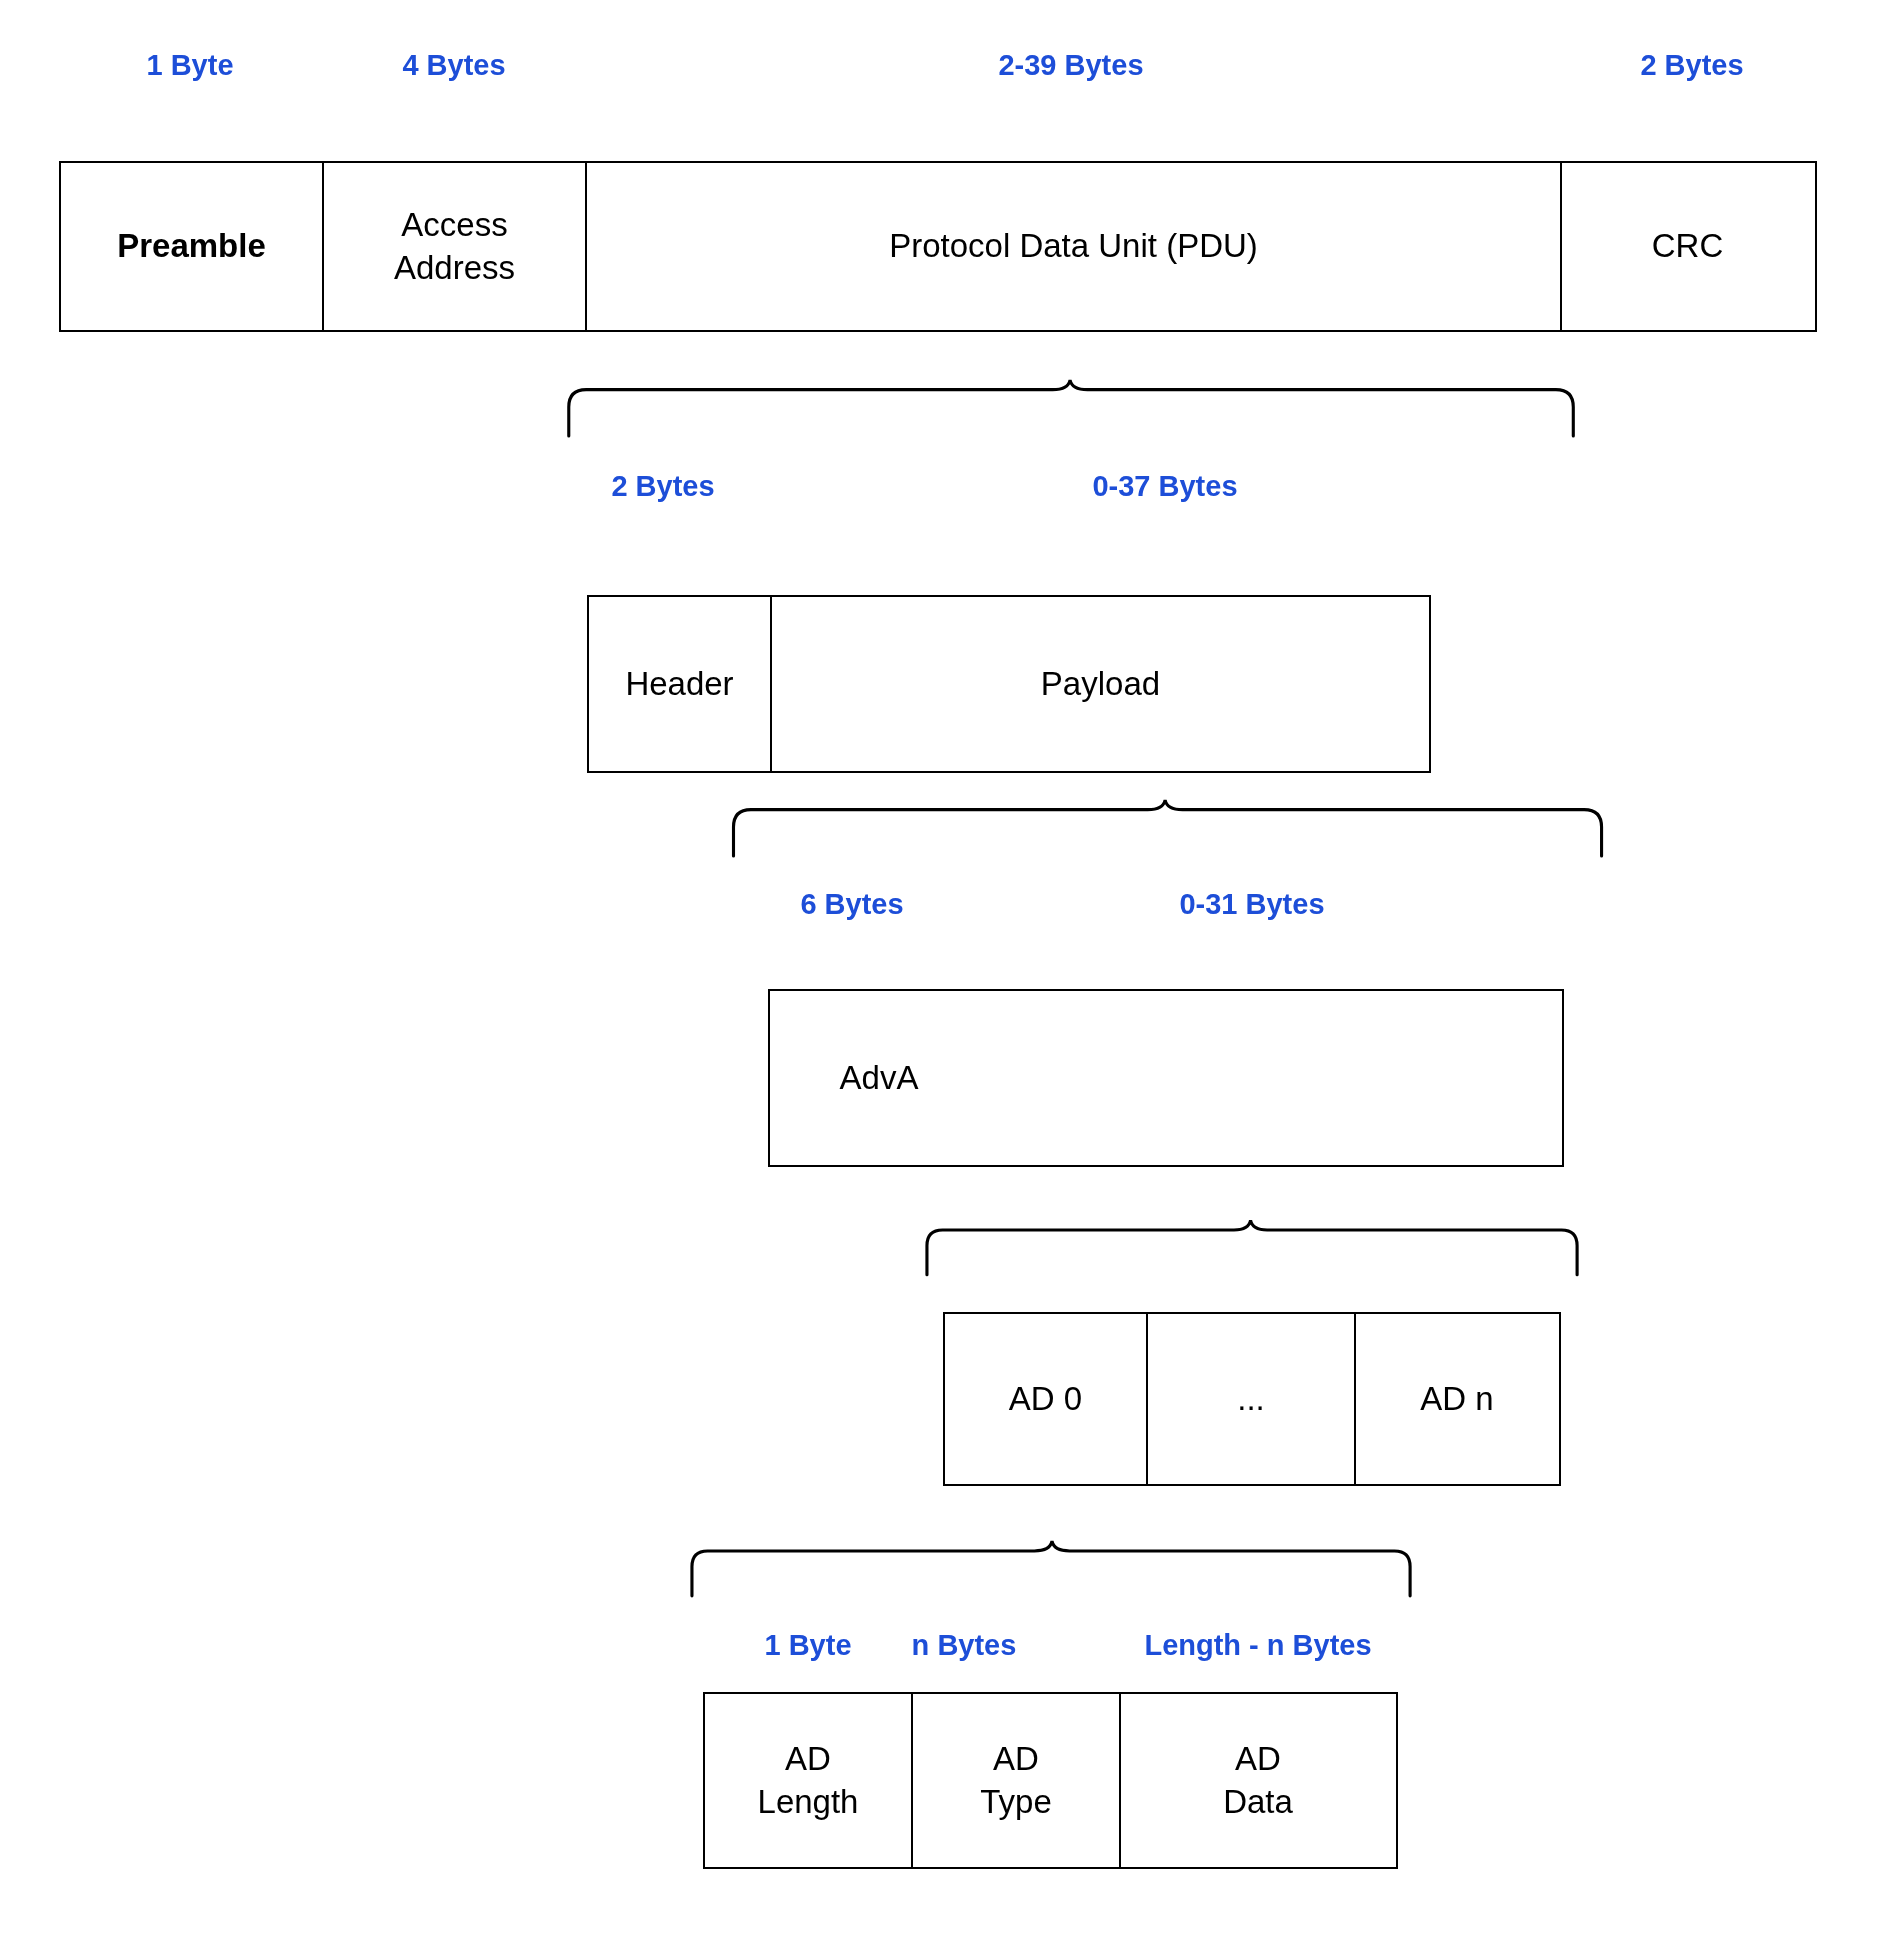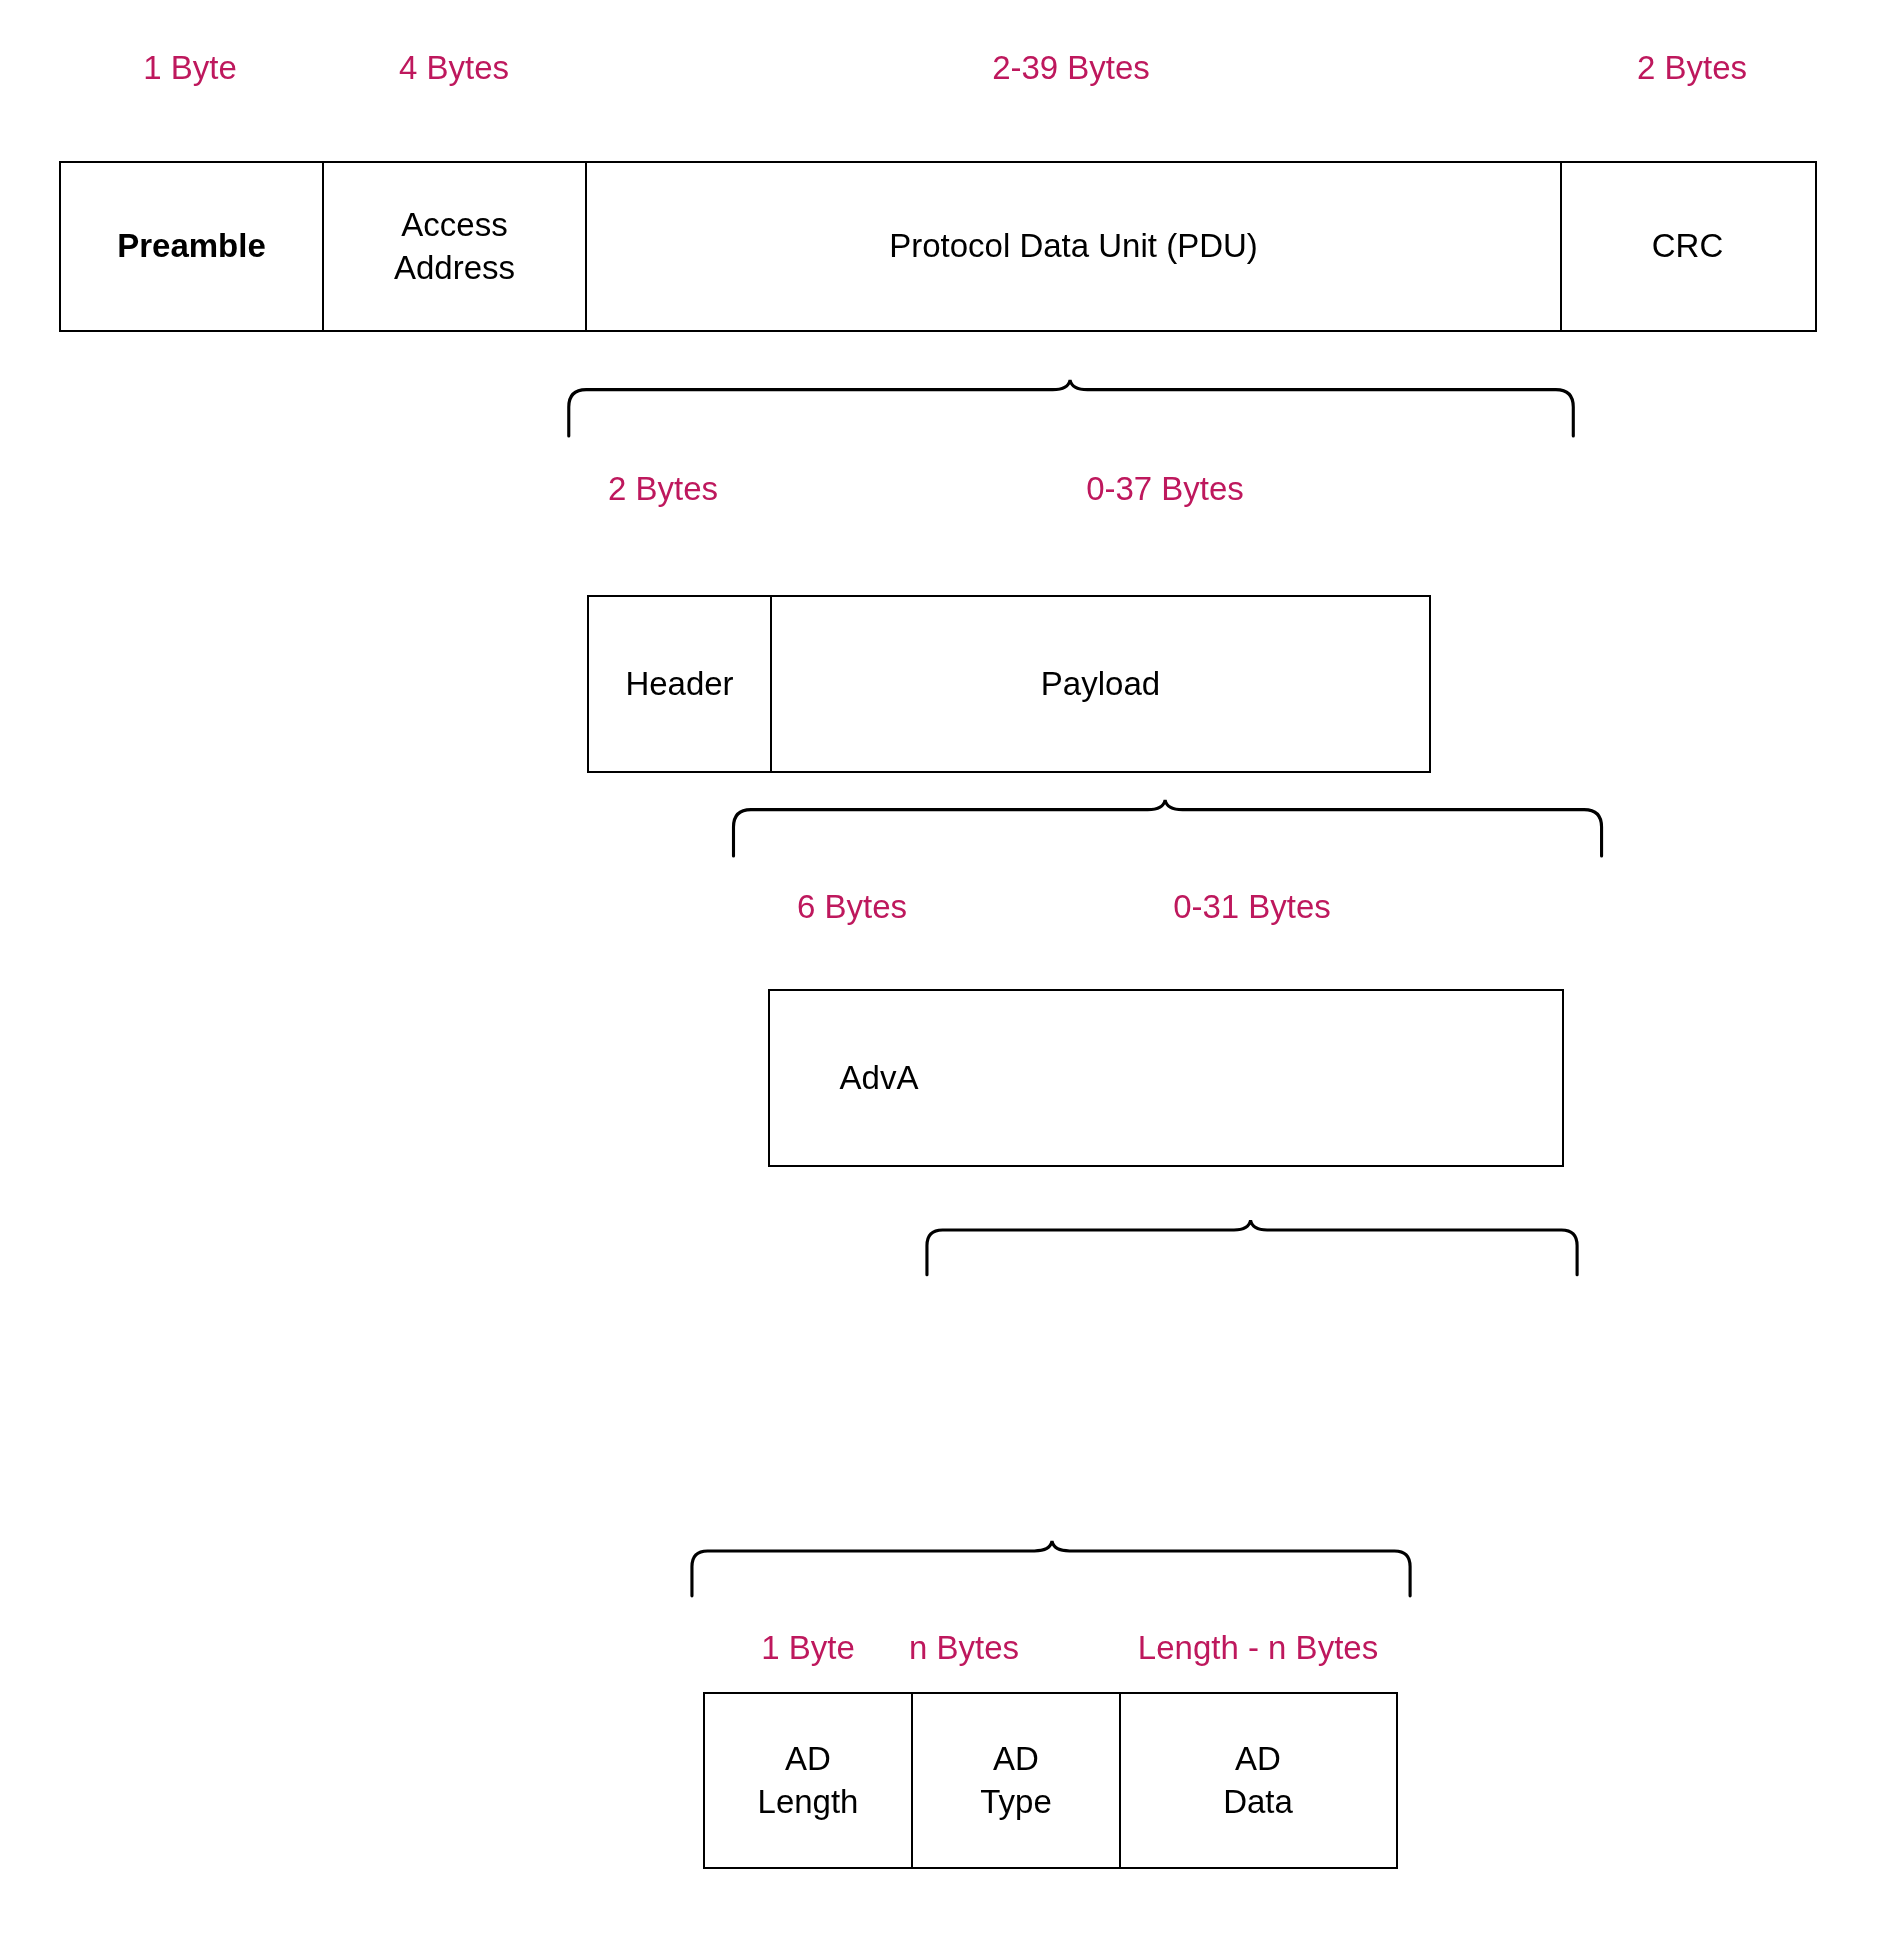--- a/index.html
+++ b/index.html
@@ -36,26 +36,27 @@
     color: #000000;
     background: #ffffff;
     border-right: 2.9px solid #000000;
     white-space: pre-line;
   }
   .cell:last-child {
     border-right: none;
   }
   .sizelabel {
     position: absolute;
-    font-size: 33px;
+    font-size: 29px;
     line-height: 1;
-    color: #be185d;
+    color: #1d4ed8;
     text-align: center;
     transform: translateX(-50%);
     white-space: nowrap;
+    font-weight: bold;
   }
   .brace {
     position: absolute;
   }
   .brace svg {
     display: block;
     overflow: visible;
   }
 </style>
 </head>
@@ -102,20 +103,25 @@
   <div class="row" style="left:768px; top:989px; width:796px; height:178px;">
     <div class="cell" style="width:146px;margin-left:36px;">AdvA</div>
   </div>
 
   <div class="brace" style="left:925px; top:1218px;">
     <svg width="656" height="59" viewBox="0 0 673 60">
       <path d="M 2,58 L 2,28 Q 2,12 18,12 L 317,12 Q 332,12 334,2 Q 336,12 351,12 L 653,12 Q 669,12 669,28 L 669,58" fill="none" stroke="#000000" stroke-width="3.2" stroke-linecap="round"></path>
     </svg>
   </div>
 
+  <div class="row" style="left:943px; top:1312px; width:618px; height:174px;">
+    <div class="cell" style="width:203px;">AD 0</div>
+    <div class="cell" style="width:208px;">...</div>
+    <div class="cell" style="width:202px;">AD n</div>
+  </div>
 
   <div class="brace" style="left:690px; top:1539px;">
     <svg width="724" height="59" viewBox="0 0 742 60">
       <path d="M 2,58 L 2,28 Q 2,12 18,12 L 353,12 Q 369,12 371,2 Q 373,12 389,12 L 722,12 Q 738,12 738,28 L 738,58" fill="none" stroke="#000000" stroke-width="3.2" stroke-linecap="round"></path>
     </svg>
   </div>
 
   <div class="sizelabel" style="left:808px; top:1631px;">1 Byte</div>
   <div class="sizelabel" style="left:964px; top:1631px;text-align:center;">n Bytes</div>
   <div class="sizelabel" style="left:1258px; top:1631px;">Length - n Bytes</div>

